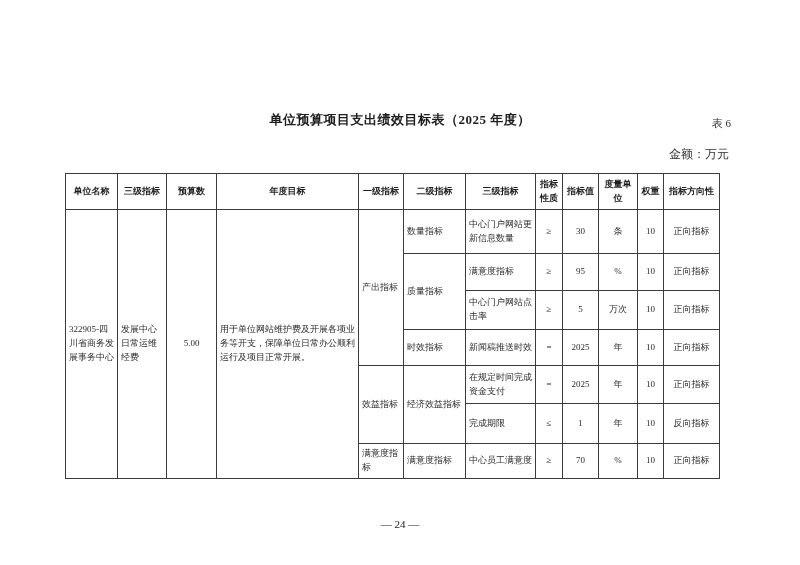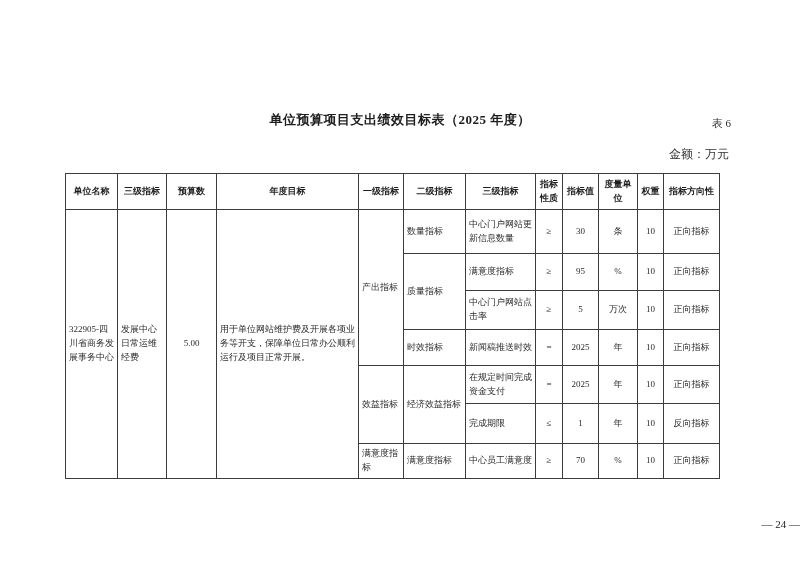--- a/index.html
+++ b/index.html
@@ -75,21 +75,21 @@
   tr.r3 { height: 39px; }
   tr.r4 { height: 36px; }
   tr.r5 { height: 38px; }
   tr.r6 { height: 40px; }
   tr.r7 { height: 35px; }
   .page-number {
     position: absolute;
     top: 518px;
     left: 0;
     width: 100%;
-    text-align: right;
+    text-align: center;
     font-size: 11px;
     color: #222;
   }
 </style>
 </head>
 <body>
 
 <div class="page">
 
   <div class="table-tag">表 6</div>

